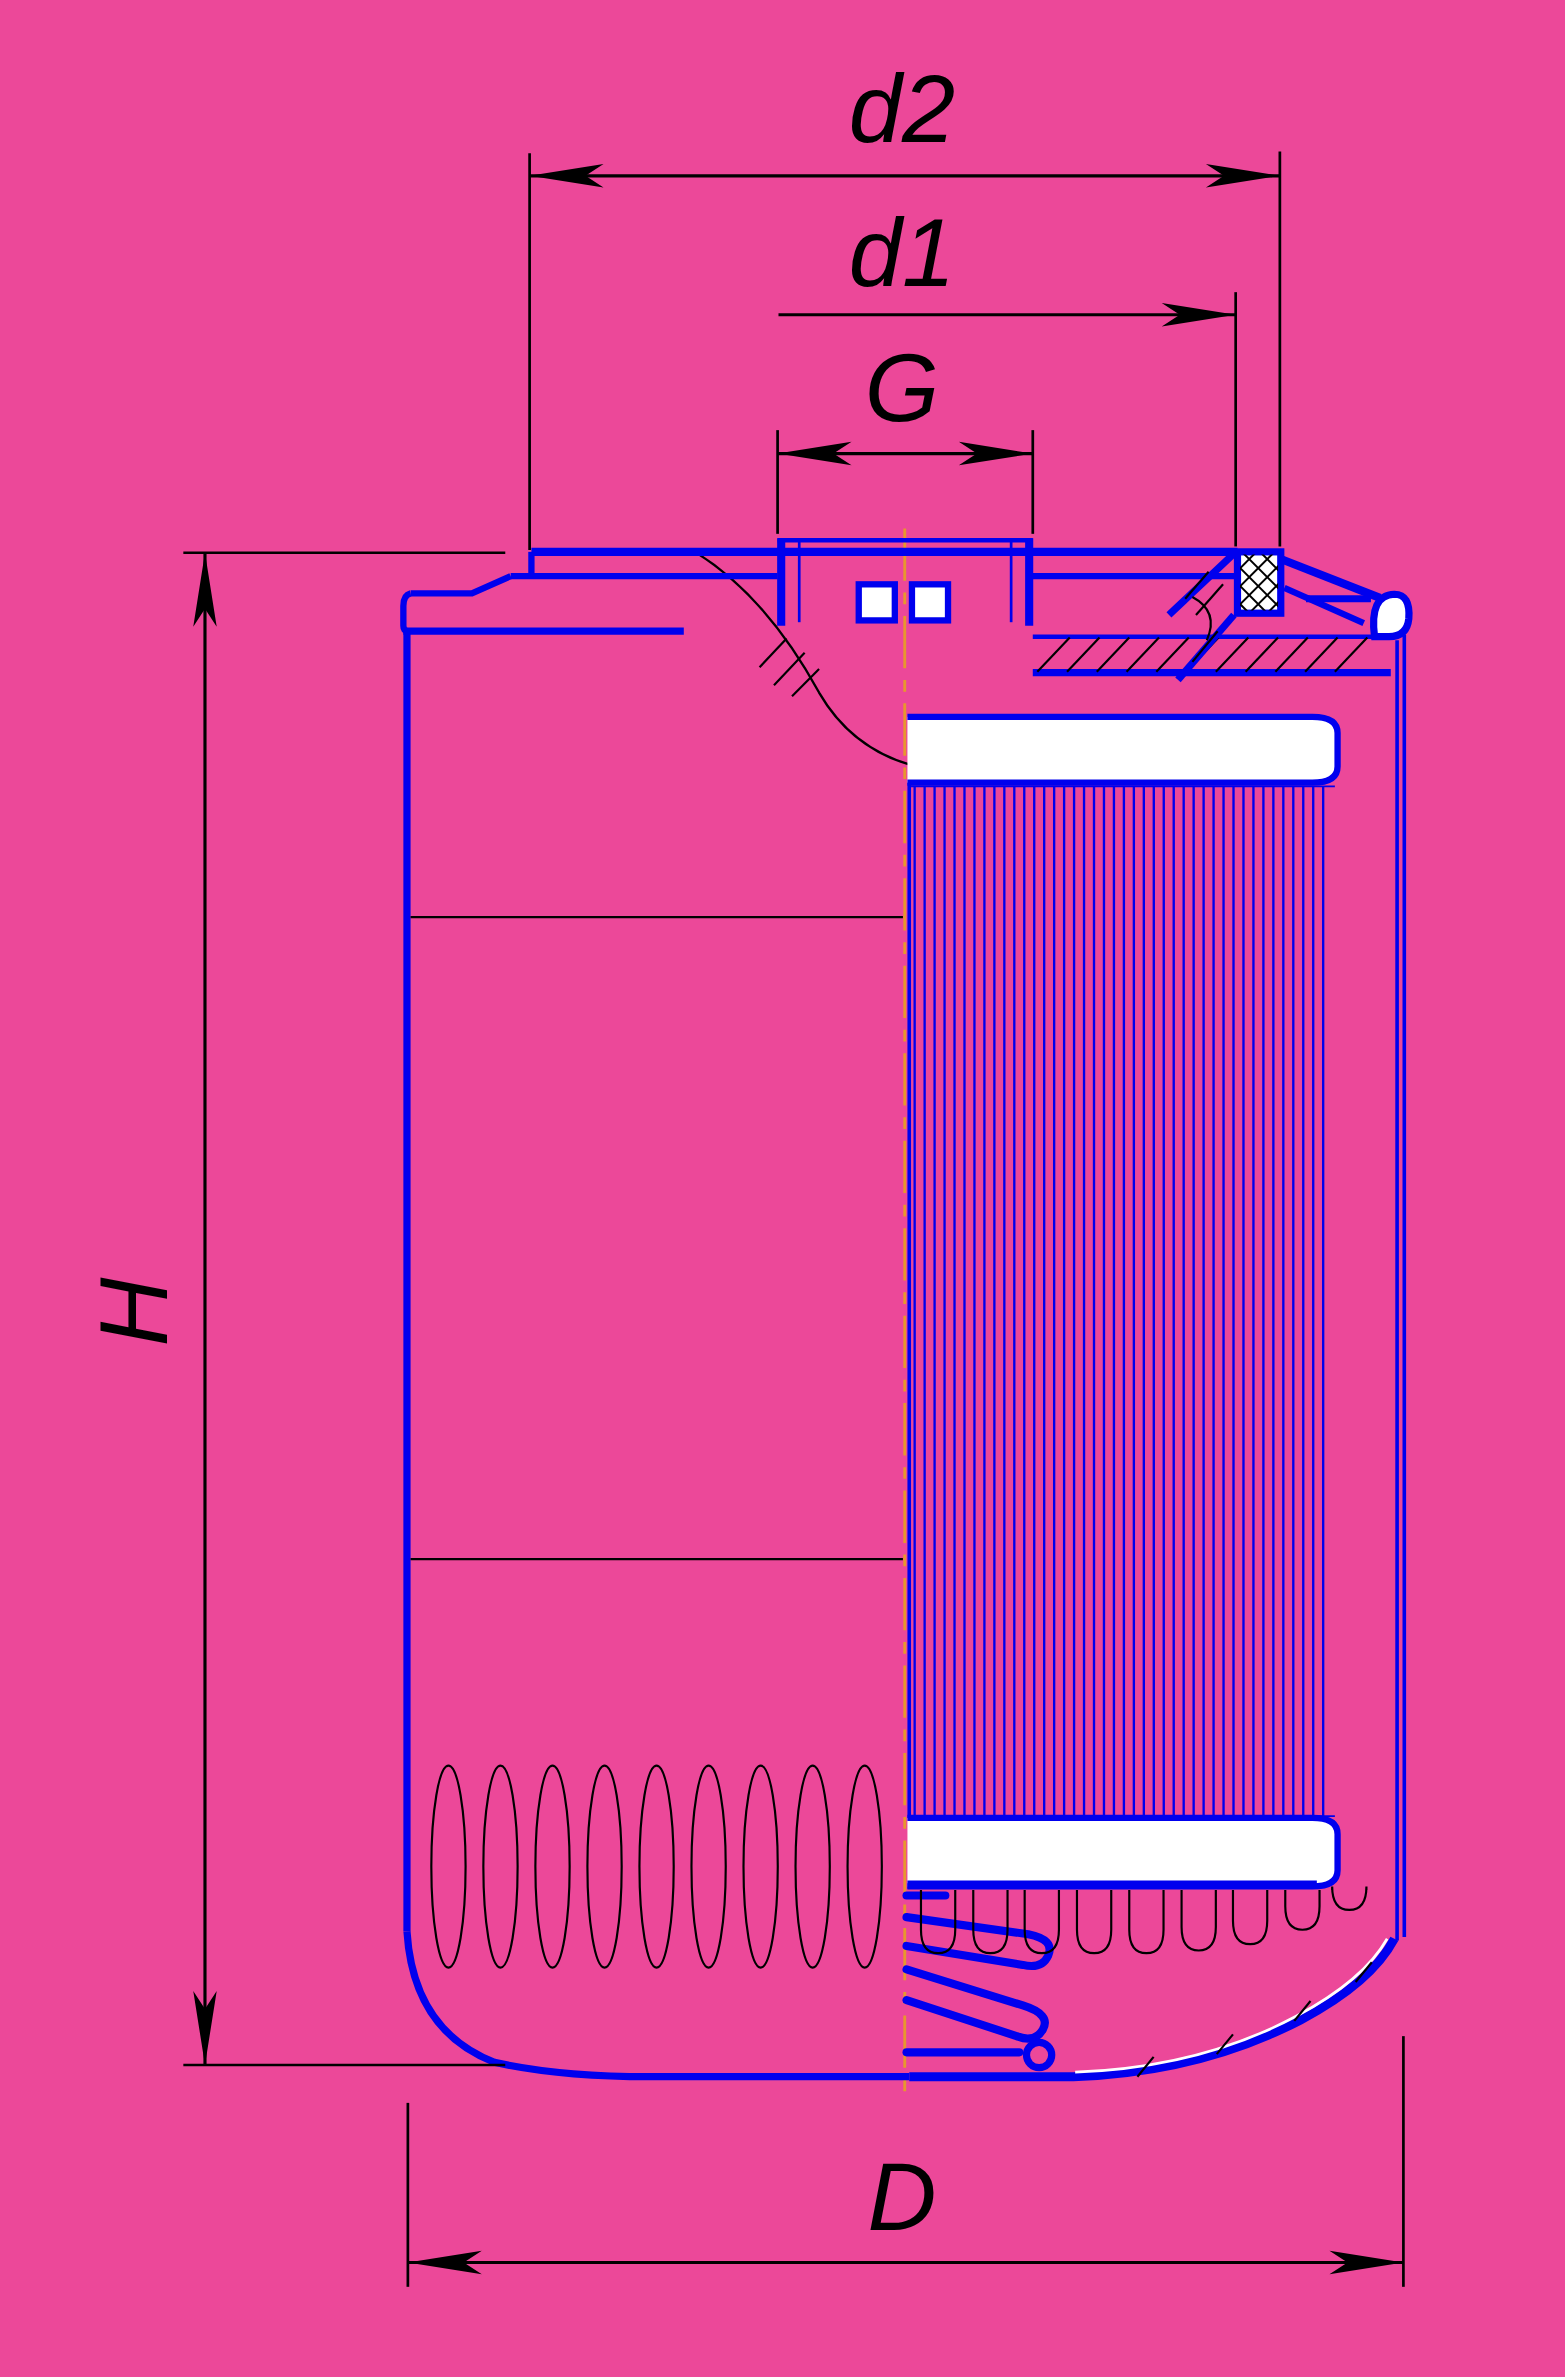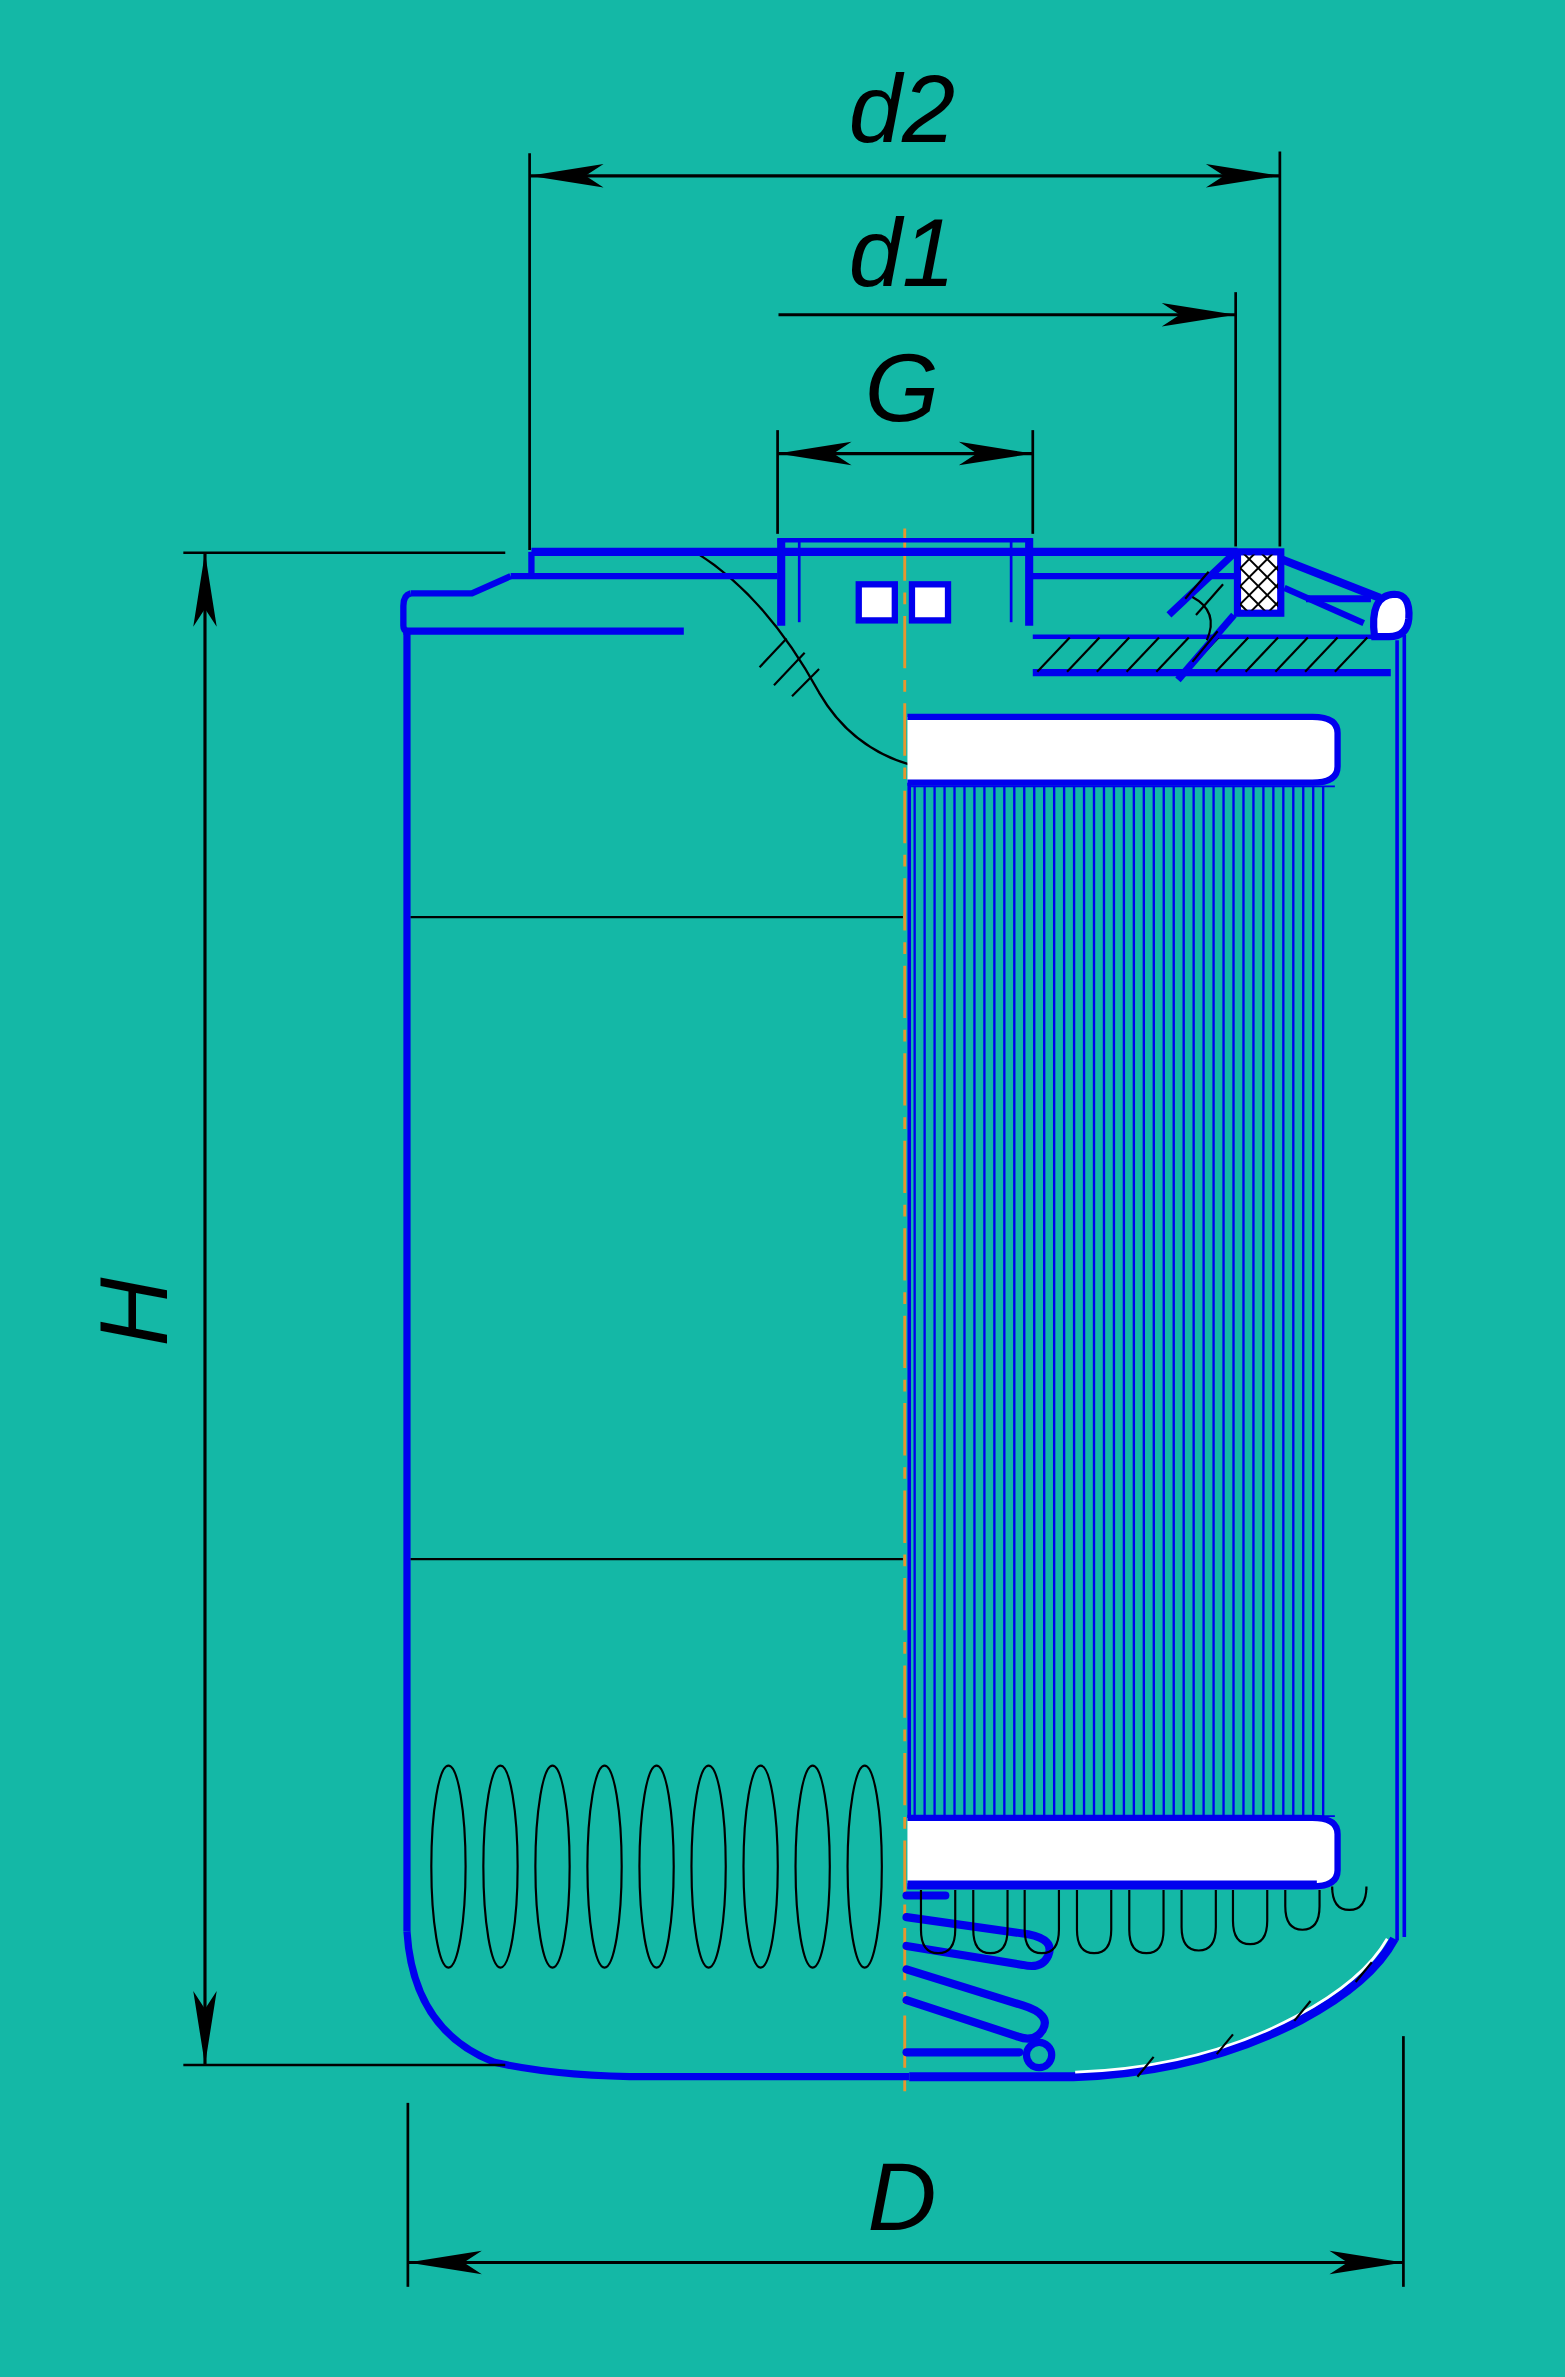--- a/index.html
+++ b/index.html
@@ -1,16 +1,16 @@
 <!DOCTYPE html>
 <html style="font-size:14.4px"><head>
 <meta charset="utf-8">
 <style>
   html,body{margin:0;padding:0;background:#fff;}
-  #stage{position:relative;width:1566px;height:2377px;background:#14b8a6;overflow:hidden;
+  #stage{position:relative;width:1566px;height:2377px;background:#ec4899;overflow:hidden;
          font-family:"Liberation Sans",sans-serif;}
   svg{position:absolute;left:0;top:0;}
   text.dim{font-family:"Liberation Sans",sans-serif;font-style:italic;font-size:106px;
            fill:#000;}
 </style>
 </head>
 <body>
 
 <div id="stage">
 <svg width="1566" height="2377" viewBox="0 0 1736 2636">

